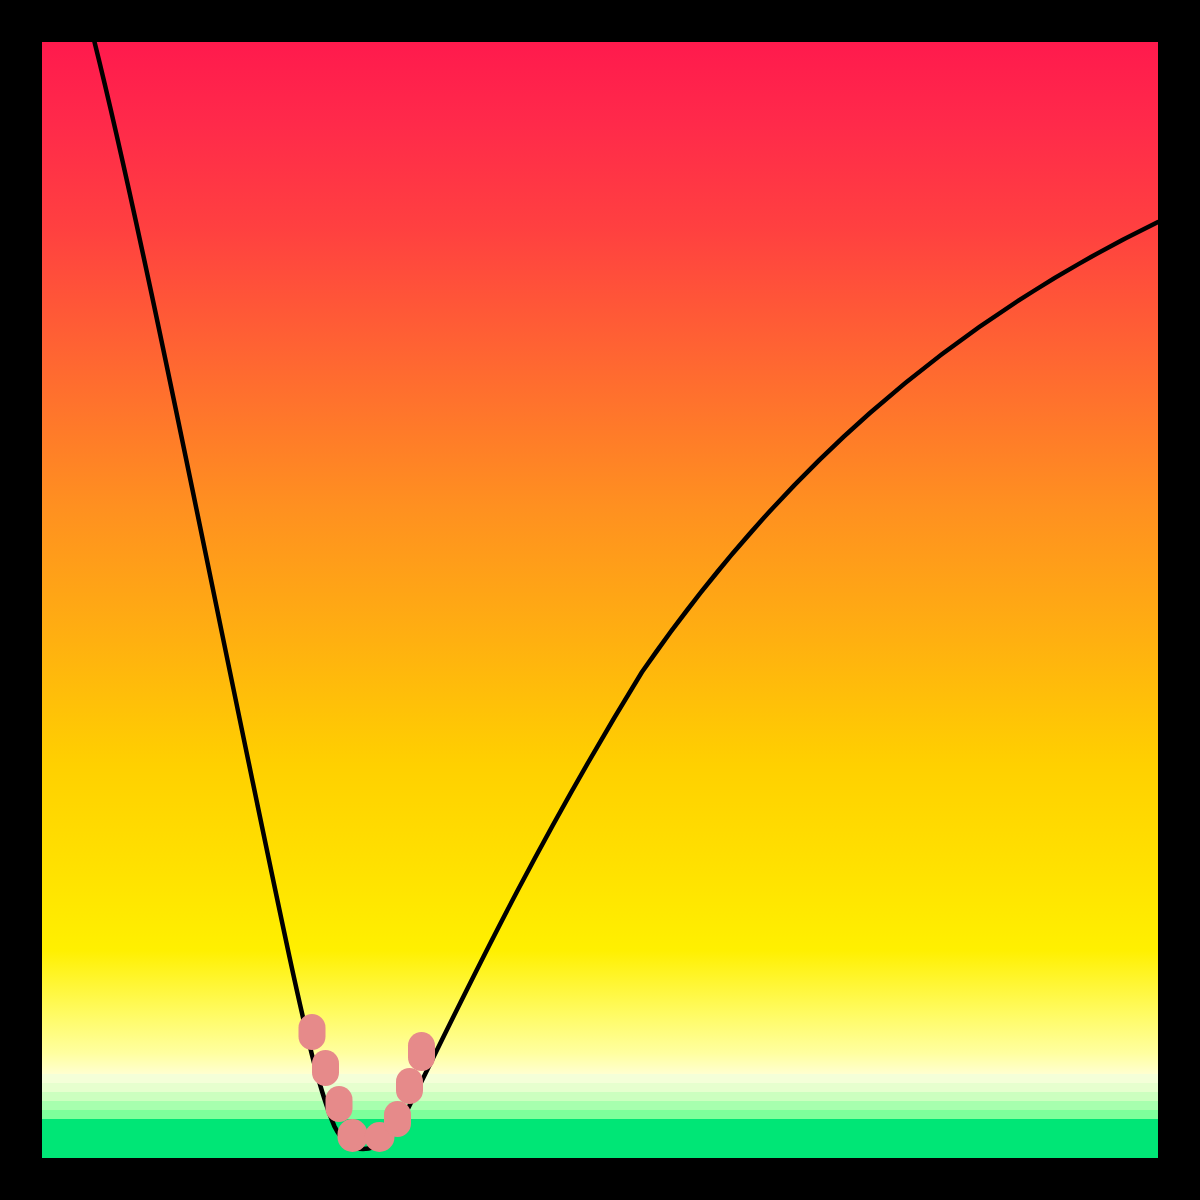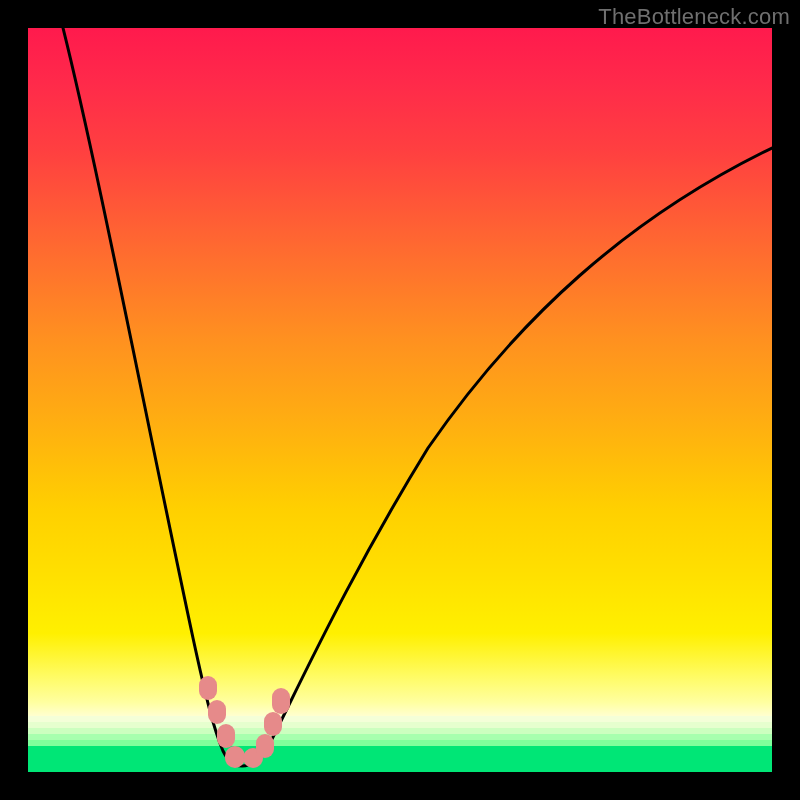--- a/index.html
+++ b/index.html
@@ -117,14 +117,13 @@
         <rect x="189" y="696" width="18" height="24" rx="9" ry="9"></rect>
         <rect x="197" y="718" width="20" height="22" rx="10" ry="10"></rect>
         <rect x="215" y="720" width="20" height="20" rx="10" ry="10"></rect>
         <rect x="228" y="706" width="18" height="24" rx="9" ry="9"></rect>
         <rect x="236" y="684" width="18" height="24" rx="9" ry="9"></rect>
         <rect x="244" y="660" width="18" height="26" rx="9" ry="9"></rect>
       </g>
     </svg>
   </div>
 
-  <div class="watermark">TheBottleneck.com</div>
 </div>
 
 </body></html>

